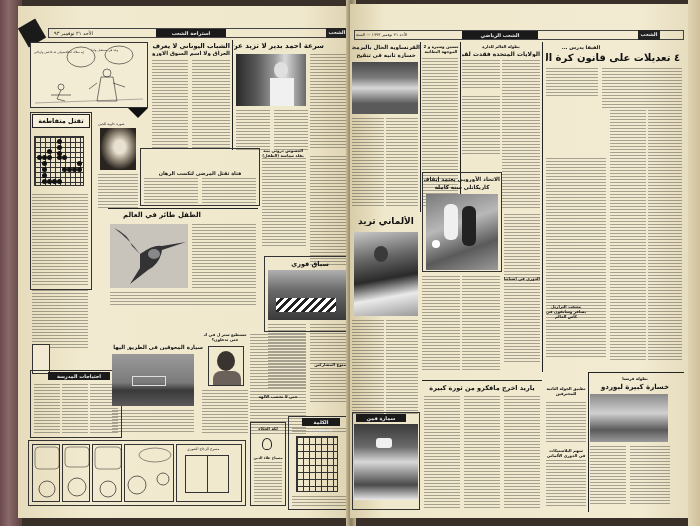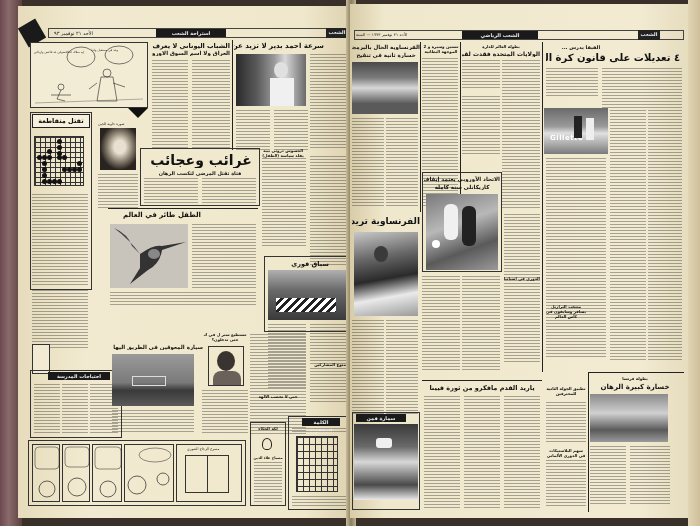--- a/index.html
+++ b/index.html
@@ -95,21 +95,20 @@
         <div class="dot" style="left:22px;top:42px"></div>
     </div>
     <div class="txt" style="left:14px;top:188px;width:56px;height:92px"></div>
 
     <div class="small" style="left:80px;top:116px;font-size:3.5px">صورة خاوية للجين</div>
     <div style="position:absolute;left:110px;top:102px;width:0;height:0;border-left:10px solid transparent;border-right:10px solid transparent;border-top:10px solid #111"></div>
     <div class="photo" style="left:82px;top:122px;width:36px;height:42px;background:radial-gradient(ellipse at 55% 45%,#e8e0d0 20%,#8a8070 45%,#2a2420 70%)"></div>
     <div class="txt" style="left:80px;top:168px;width:40px;height:34px"></div>
 
     <div class="box" style="left:122px;top:142px;width:120px;height:58px;border-width:1.5px"></div>
-    <div class="hd" style="left:124px;top:146px;width:118px;font-size:14px;letter-spacing:1px">غرائب وعجائب</div>
     <div class="hd" style="left:124px;top:164px;width:116px;font-size:5px">فتاة تقتل المرضى لتكسب الرهان</div>
     <div class="txt" style="left:126px;top:172px;width:54px;height:26px"></div>
     <div class="txt" style="left:184px;top:172px;width:54px;height:26px"></div>
     <div class="hd" style="left:244px;top:142px;width:42px;font-size:4px;white-space:normal">الجسوس دروثي بيبد يقلد سياسة (الطفل)</div>
     <div class="txt" style="left:244px;top:152px;width:44px;height:90px"></div>
     <div class="txt" style="left:292px;top:150px;width:40px;height:110px"></div>
 
     <div class="rule" style="left:90px;top:202px;width:150px;height:1px"></div>
     <div class="hd" style="left:92px;top:205px;width:104px;font-size:7px">الطفل طائر في العالم</div>
     <div class="photo" style="left:92px;top:218px;width:78px;height:64px;background:#c8c4bc">
@@ -224,70 +223,65 @@
     <div class="hd" style="left:112px;top:46px;width:78px;font-size:6px">الولايات المتحدة فقدت لقبها</div>
     <div class="txt" style="left:112px;top:56px;width:38px;height:30px"></div>
     <div class="txt" style="left:152px;top:56px;width:38px;height:150px"></div>
     <div class="txt" style="left:112px;top:92px;width:38px;height:60px"></div>
 
     <div class="rule" style="left:192px;top:38px;width:1px;height:330px"></div>
     <div class="hd" style="left:196px;top:40px;width:70px;font-size:5px">الفيفا يدرس ...</div>
     <div class="hd" style="left:196px;top:48px;width:134px;font-size:10px">٤ تعديلات على قانون كرة القدم</div>
     <div class="txt" style="left:196px;top:64px;width:52px;height:28px"></div>
     <div class="txt" style="left:252px;top:64px;width:80px;height:40px"></div>
-    <div class="photo" style="left:194px;top:104px;width:64px;height:46px;background:linear-gradient(180deg,#6a6a6a,#9a9a9a 40%,#e0e0e0 55%,#7a7a7a)">
-      <div style="position:absolute;left:6px;top:26px;font-size:7px;font-weight:bold;color:#fff;letter-spacing:.5px">Gillette</div>
-      <div style="position:absolute;left:30px;top:8px;width:8px;height:22px;background:#222"></div>
-      <div style="position:absolute;left:42px;top:10px;width:8px;height:22px;background:#eee"></div>
-    </div>
     <div class="txt" style="left:260px;top:106px;width:36px;height:250px"></div>
     <div class="txt" style="left:298px;top:106px;width:34px;height:250px"></div>
     <div class="txt" style="left:196px;top:154px;width:60px;height:200px"></div>
 
     <div class="box" style="left:72px;top:168px;width:80px;height:100px"></div>
     <div class="hd" style="left:74px;top:172px;width:76px;font-size:5.5px">الاتحاد الأوروبي يعتمد إيقاف</div>
     <div class="hd" style="left:74px;top:180px;width:76px;font-size:5.5px">كاريكانلي سنة كاملة</div>
     <div class="photo" style="left:76px;top:190px;width:72px;height:76px;background:linear-gradient(160deg,#7a7a7a,#b8b8b8 40%,#5a5a5a 70%,#9a9a9a)">
       <div style="position:absolute;left:18px;top:10px;width:14px;height:36px;background:#f0f0f0;border-radius:6px"></div>
       <div style="position:absolute;left:36px;top:12px;width:14px;height:40px;background:#222;border-radius:6px"></div>
       <div style="position:absolute;left:6px;top:46px;width:8px;height:8px;border-radius:50%;background:#fff"></div>
     </div>
     <div class="txt" style="left:154px;top:210px;width:36px;height:150px"></div>
     <div class="hd" style="left:154px;top:272px;width:36px;font-size:4px">الدوري في اسبانيا</div>
     <div class="txt" style="left:72px;top:272px;width:38px;height:96px"></div>
     <div class="txt" style="left:112px;top:272px;width:38px;height:96px"></div>
 
-    <div class="hd" style="left:2px;top:212px;width:68px;font-size:9px">الفرنساوية تريد</div>
+    <div class="hd" style="left:2px;top:212px;width:68px;font-size:9px">الألماني تريد</div>
     <div class="photo" style="left:4px;top:228px;width:64px;height:84px;background:linear-gradient(170deg,#c8c8c8,#6a6a6a 30%,#2a2a2a 55%,#eaeaea 75%,#9a9a9a)">
       <div style="position:absolute;left:20px;top:14px;width:14px;height:16px;border-radius:50%;background:#3a3a3a"></div>
     </div>
     <div class="txt" style="left:2px;top:316px;width:32px;height:94px"></div>
     <div class="txt" style="left:36px;top:316px;width:32px;height:94px"></div>
 
     <div class="box" style="left:2px;top:408px;width:68px;height:98px"></div>
     <div class="banner" style="left:6px;top:410px;width:50px;height:8px">سمارة فمن</div>
     <div class="photo" style="left:4px;top:420px;width:64px;height:76px;background:linear-gradient(180deg,#3a3a3a,#6a6a6a 30%,#d8d8d8 50%,#4a4a4a 80%,#eaeaea)">
       <div style="position:absolute;left:22px;top:14px;width:16px;height:10px;background:#f0f0f0;border-radius:3px"></div>
     </div>
 
     <div class="rule" style="left:72px;top:376px;width:120px;height:1px"></div>
-    <div class="hd" style="left:74px;top:380px;width:116px;font-size:6.5px">ياريد القدم مافكرو من ثورة فيينا</div>
+    <div class="hd" style="left:74px;top:380px;width:116px;font-size:6.5px">ياريد اخرج مافكرو من ثورة كبيرة</div>
     <div class="txt" style="left:74px;top:392px;width:36px;height:112px"></div>
     <div class="txt" style="left:114px;top:392px;width:36px;height:112px"></div>
     <div class="txt" style="left:154px;top:392px;width:36px;height:112px"></div>
 
     <div class="hd" style="left:196px;top:300px;width:40px;font-size:4px;white-space:normal">منتخب البرازيل يسافر وسابقون في كأس العالم</div>
     <div class="hd" style="left:196px;top:382px;width:40px;font-size:4px;white-space:normal">تطبيق الجولة الثانية للمحترفين</div>
     <div class="txt" style="left:196px;top:398px;width:40px;height:40px"></div>
     <div class="hd" style="left:196px;top:444px;width:40px;font-size:4px;white-space:normal">سهم البلاستيكات في الدوري الألماني</div>
     <div class="txt" style="left:196px;top:456px;width:40px;height:48px"></div>
 
     <div class="rule" style="left:238px;top:368px;width:1px;height:140px"></div>
     <div class="rule" style="left:238px;top:368px;width:96px;height:1px"></div>
     <div class="hd" style="left:240px;top:372px;width:90px;font-size:4px">بطولة فرنسا</div>
-    <div class="hd" style="left:240px;top:379px;width:90px;font-size:7px">خسارة كبيرة الرهان</div>
+    <div class="hd" style="left:240px;top:379px;width:90px;font-size:7px">خسارة كبيرة لبوردو</div>
     <div class="photo" style="left:240px;top:390px;width:78px;height:48px;background:linear-gradient(180deg,#8a8a8a,#d0d0d0 40%,#5a5a5a 75%,#9a9a9a)"></div>
     <div class="txt" style="left:240px;top:442px;width:36px;height:60px"></div>
     <div class="txt" style="left:280px;top:442px;width:40px;height:60px"></div>
   </div>
 
   <div class="edge"></div>
 </div>
 
 </body></html>

